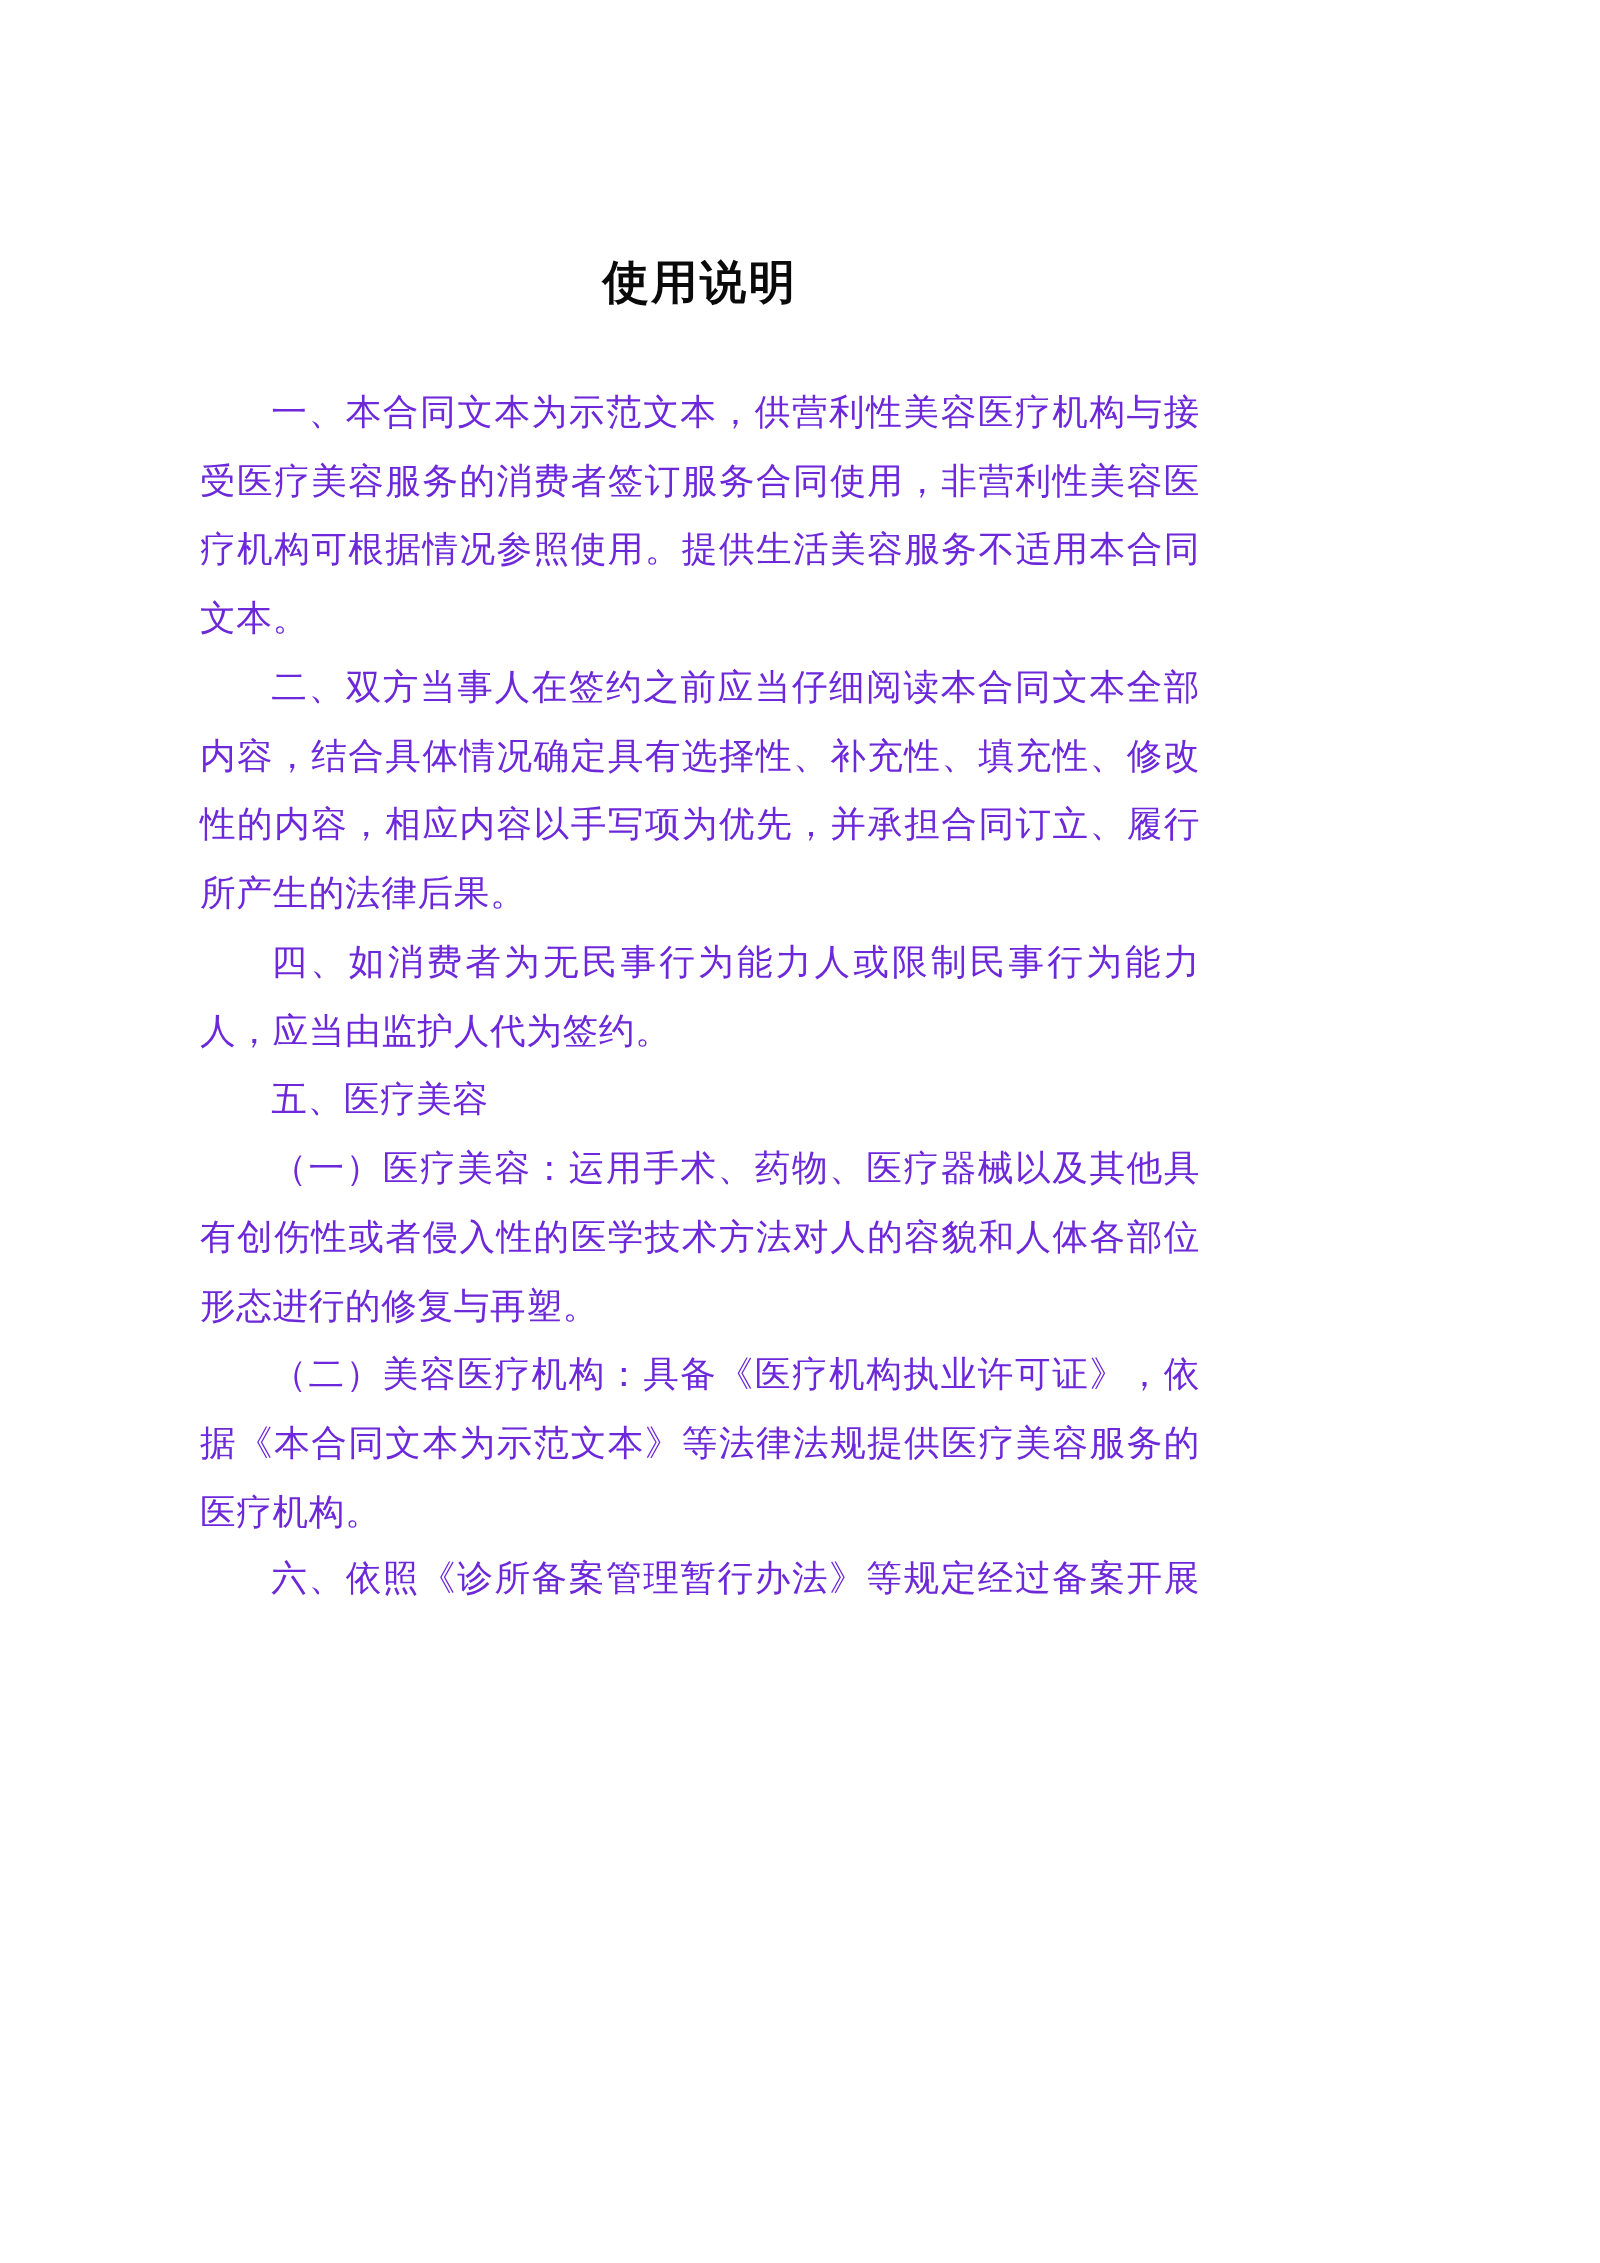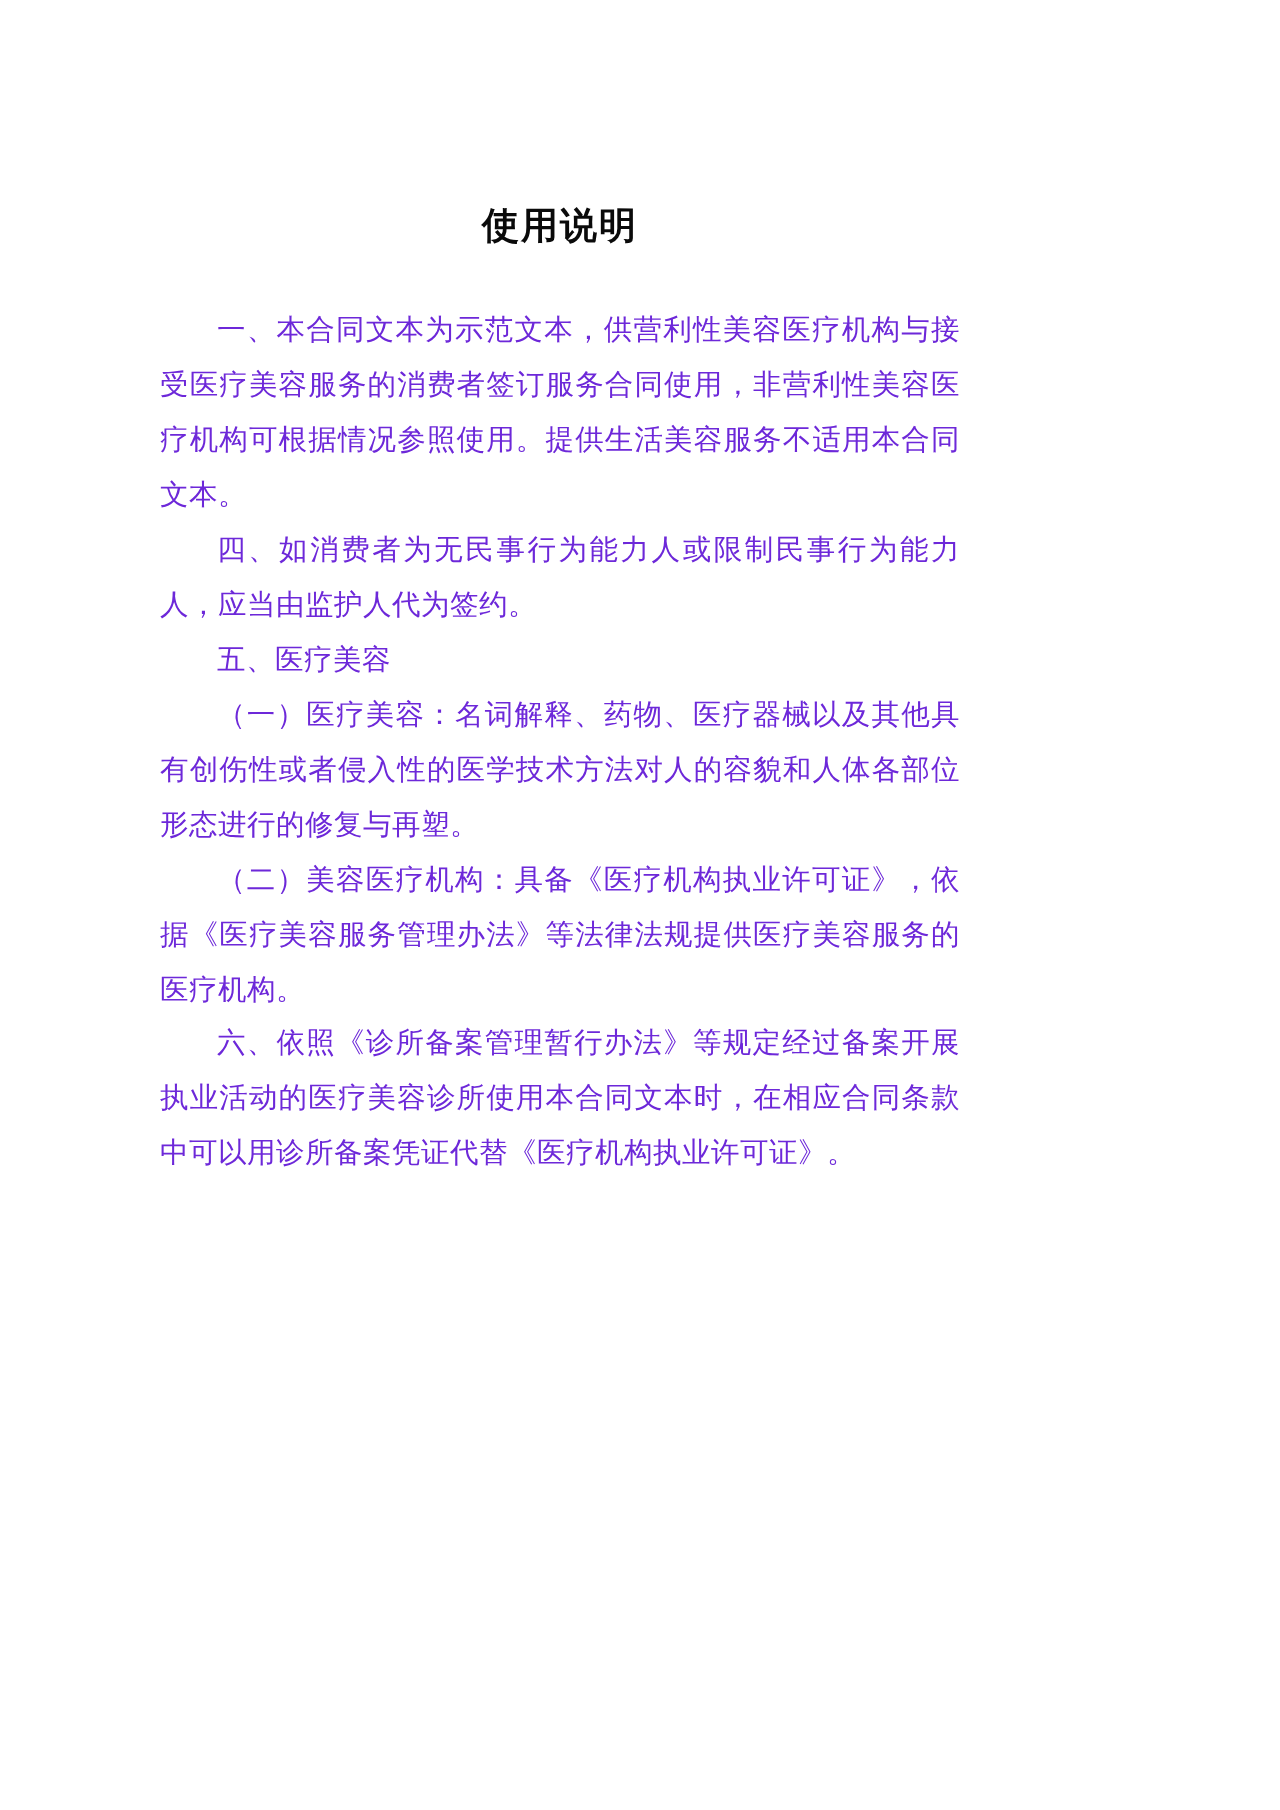--- a/index.html
+++ b/index.html
@@ -70,24 +70,25 @@
 <body>
 
 <div id="page">
 
   <div class="content">
 
     <h1 class="doc-title">使用说明</h1>
 
     <div class="body-block">
       <p class="para">一、本合同文本为示范文本，供营利性美容医疗机构与接受医疗美容服务的消费者签订服务合同使用，非营利性美容医疗机构可根据情况参照使用。提供生活美容服务不适用本合同文本。</p>
+      <p class="para">二、双方当事人在签约之前应当仔细阅读本合同文本全部内容，结合具体情况确定具有选择性、补充性、填充性、修改性的内容，相应内容以手写项为优先，并承担合同订立、履行所产生的法律后果。</p>
       <p class="para">四、如消费者为无民事行为能力人或限制民事行为能力人，应当由监护人代为签约。</p>
       <p class="para">五、医疗美容</p>
-      <p class="para">（一）医疗美容：名词解释、药物、医疗器械以及其他具有创伤性或者侵入性的医学技术方法对人的容貌和人体各部位形态进行的修复与再塑。</p>
-      <p class="para">（二）美容医疗机构：具备《医疗机构执业许可证》，依据《医疗美容服务管理办法》等法律法规提供医疗美容服务的医疗机构。</p>
+      <p class="para">（一）医疗美容：运用手术、药物、医疗器械以及其他具有创伤性或者侵入性的医学技术方法对人的容貌和人体各部位形态进行的修复与再塑。</p>
+      <p class="para">（二）美容医疗机构：具备《医疗机构执业许可证》，依据《本合同文本为示范文本》等法律法规提供医疗美容服务的医疗机构。</p>
       <p class="para">六、依照《诊所备案管理暂行办法》等规定经过备案开展执业活动的医疗美容诊所使用本合同文本时，在相应合同条款中可以用诊所备案凭证代替《医疗机构执业许可证》。</p>
     </div>
 
   </div>
 
   <div class="page-number">1</div>
 
 </div>
 
 </body></html>

